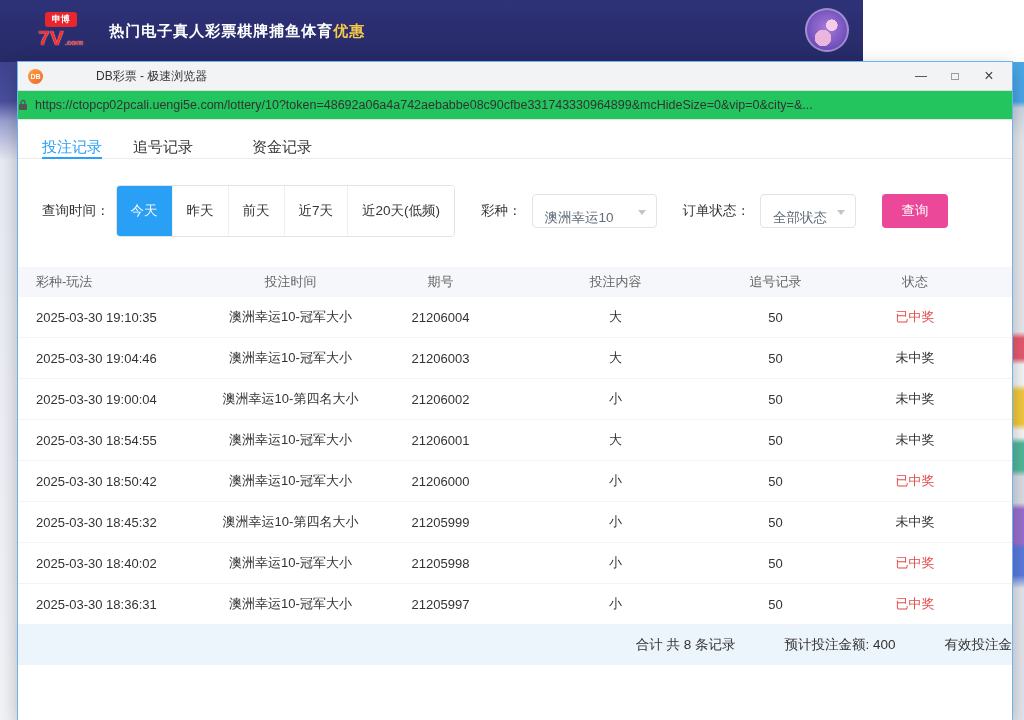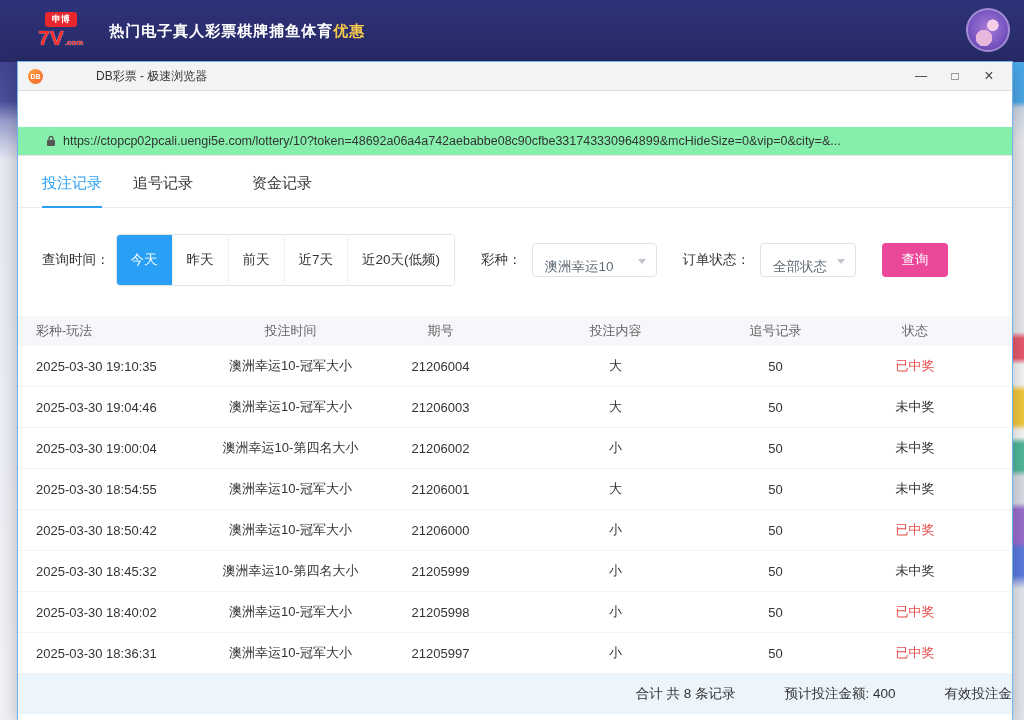--- a/index.html
+++ b/index.html
@@ -2,21 +2,21 @@
 <html><head>
 <meta charset="utf-8">
 <style>
   * { box-sizing: border-box; margin: 0; padding: 0; }
   html, body { width: 1024px; height: 720px; overflow: hidden; }
   body { font-family: "Liberation Sans", "DejaVu Sans", sans-serif; background: #fff; }
   .stage { position: relative; width: 1024px; height: 720px; overflow: hidden; }
 
   
   .site-nav {
-    position: absolute; top: 0; left: 0; width: 1024px; height: 62px;
+    position: absolute; top: 0; left: 0; width: 863px; height: 62px;
     background: linear-gradient(180deg, #2e3278, #262a66);
     display: flex; align-items: center; padding-left: 38px; z-index: 1;
   }
   .logo { display: flex; flex-direction: column; align-items: center; margin-right: 26px; cursor: pointer; }
   .logo-badge { background: #e8262d; color: #fff; font-size: 9px; font-weight: 700; padding: 1px 7px; border-radius: 3px; }
   .logo-main { color: #ff2a2a; font-size: 21px; font-weight: 900; line-height: 1.05; text-shadow: 0 0 1px #fff; }
   .logo-main i { font-style: normal; font-size: 8px; margin-left: 1px; }
   .nav-items { display: flex; align-items: center; }
   .nav-item { color: #fff; font-size: 15px; font-weight: 700; letter-spacing: 1px; cursor: pointer; text-decoration: none; }
   .nav-item.gold { color: #f7c94b; }
@@ -58,30 +58,30 @@
   }
   .db-icon {
     width: 15px; height: 15px; border-radius: 50%; margin-right: 7px; flex: 0 0 15px;
     background: linear-gradient(145deg, #ffa23e, #f2652a);
     color: #fff; font-size: 7px; font-weight: 700; line-height: 15px; text-align: center;
   }
   .win-controls { margin-left: auto; display: flex; }
   .wc { width: 34px; text-align: center; font-size: 12px; color: #444; cursor: pointer; line-height: 28px; }
   .wc-close { font-size: 16px; }
   .urlbar {
-    height: 29px; background: #86efac; border-bottom: 1px solid #e4e4e4;
-    display: flex; align-items: center; padding: 0 28px; font-size: 12.5px; color: #333; margin-top: 36px;
+    height: 29px; background: #22c55e; border-bottom: 1px solid #e4e4e4;
+    display: flex; align-items: center; padding: 0 0; font-size: 12.5px; color: #333;
   }
   .lock { display: flex; margin-right: 7px; }
   .url { white-space: nowrap; overflow: hidden; }
 
   
   .tabs { display: flex; gap: 31px; padding: 18px 24px 0; border-bottom: 1px solid #ececec; }
   .tabs div:nth-of-type(3) { margin-left: 28px; }
-  .tab { font-size: 15px; color: #333; padding-bottom: 13px; cursor: pointer; }
+  .tab { font-size: 15px; color: #333; padding-bottom: 0; cursor: pointer; }
   .tab.active { color: #2a9ff6; border-bottom: 2px solid #2a9ff6; margin-bottom: -1px; }
 
   
   .filters { display: flex; align-items: center; padding: 26px 24px 22px; font-size: 13.5px; color: #333; }
   .f-label { flex: 0 0 auto; }
   .ml { margin-left: 26px; }
   .time-group { display: flex; border: 1px solid #e3e3e3; border-radius: 4px; overflow: hidden; margin-left: 6px; }
   .time-btn {
     border: none; background: #fff; height: 50px; padding: 0 14px;
     font-family: inherit; font-size: 13.5px; color: #333; cursor: pointer; border-left: 1px solid #efefef;

